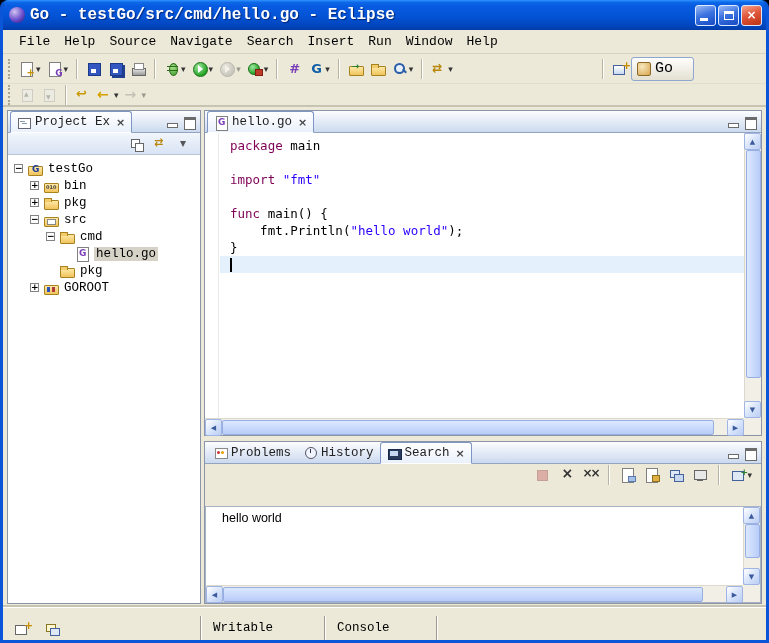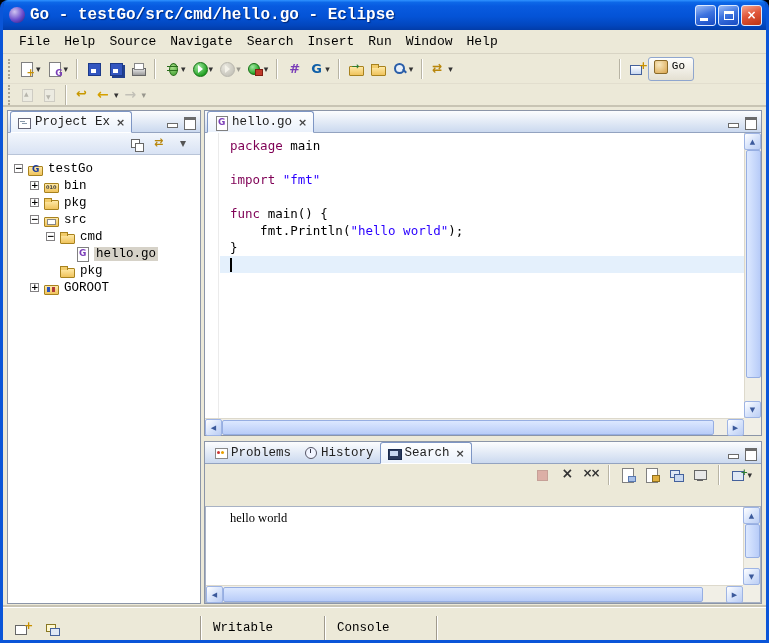--- a/index.html
+++ b/index.html
@@ -31,22 +31,22 @@
     padding:0 4px;background:#ECE9D8;border-bottom:1px solid #E2DECE}
   .toolbar-wrap2{position:absolute;top:84px;left:0;right:0;height:23px;display:flex;align-items:center;
     padding:0 4px;background:#ECE9D8;border-bottom:2px solid #C8C4B4}
   .tb-row{display:flex;align-items:center}
   .tsep{width:2px;height:20px;border-left:1px solid #B8B4A4;border-right:1px solid #FFF;margin:0 5px}
   .handle{width:3px;height:20px;border-left:2px dotted #A8A494;margin:0 5px 0 1px}
   .tbtn{height:22px;display:flex;align-items:center;padding:1px 2px;border:1px solid transparent;border-radius:2px}
   .tbtn.disabled{opacity:.45}
   .drop{font:9px "DejaVu Sans",sans-serif;color:#333;margin-left:1px}
   .persp-area{margin-left:auto;margin-right:68px;display:flex;align-items:center}
-  .persp-btn{display:flex;gap:4px;padding:2px 8px 2px 5px;height:24px;
-    border:1px solid #8FA6CE;border-radius:3px;background:linear-gradient(#FEFEFC,#E4E0D2);font-size:11px}
+  .persp-btn{display:flex;align-items:center;gap:4px;padding:2px 20px 2px 5px;height:24px;
+    border:1px solid #8FA6CE;border-radius:3px;background:linear-gradient(#FEFEFC,#E4E0D2);font-size:15px}
 
   
   .icn{position:relative;width:16px;height:16px;display:inline-block;flex:none;font-family:"DejaVu Sans",sans-serif}
   .icn.small{width:15px;height:15px}
 
   .i-eclipse{width:16px;height:16px;border-radius:50%;
     background:radial-gradient(circle at 35% 30%,#CFC3F0,#6A4CCC 55%,#2A1A70)}
 
   .i-new-wizard::before,.i-new-go-file::before,.i-clear-console::before,.i-scroll-lock::before,.i-go-file::before{
     content:"";position:absolute;left:2px;top:1px;width:10px;height:13px;background:#fff;border:1px solid #808080}
@@ -185,22 +185,22 @@
   .sb-thumb.horz{background:linear-gradient(#DCE8FF,#B8CCF8)}
   .ed-vthumb{left:1px;width:15px;top:17px;bottom:40px}
   .ed-hthumb{top:1px;height:15px;left:17px;right:30px}
   .co-vthumb{left:1px;width:15px;top:17px;height:34px}
   .co-hthumb{top:1px;height:15px;left:17px;right:40px}
 
   
   .console-status{height:20px;display:flex;align-items:center;padding-left:6px;font-size:12.5px;color:#000;background:#ECE9D8}
   .console-toolbar{height:22px;display:flex;justify-content:flex-end;align-items:center;gap:2px;padding-right:6px;background:#ECE9D8}
   .console-body{position:absolute;top:64px;left:0;right:0;bottom:0;background:#fff;border:1px solid #A8B2C4}
-  .console-output{position:absolute;left:0;top:0;right:17px;bottom:17px;padding:4px 24px;
-    font-family:Liberation Serif, serif;font-size:12.5px;white-space:pre}
+  .console-output{position:absolute;left:0;top:0;right:17px;bottom:17px;padding:4px 16px;
+    font-family:Liberation Sans, sans-serif;font-size:12.5px;white-space:pre}
 
   
   .statusbar{position:absolute;left:0;right:0;bottom:0;height:33px;background:#ECE9D8;display:flex;align-items:flex-end;
     border-top:1px solid #FFF;box-shadow:0 -2px 0 #C8C4B4}
   .sb-icons{width:197px;display:flex;gap:8px;padding-left:8px;align-items:center}
   .sb-cell{height:24px;display:flex;align-items:center;padding:0 12px;border-left:1px solid #A09A8C;box-shadow:inset 1px 0 0 #FFF;font-size:12.5px}
   .sb-cell.c-writable{width:124px}
   .sb-cell.c-insert{width:112px}
   .sb-cell.c-rest{flex:1}
 </style>

